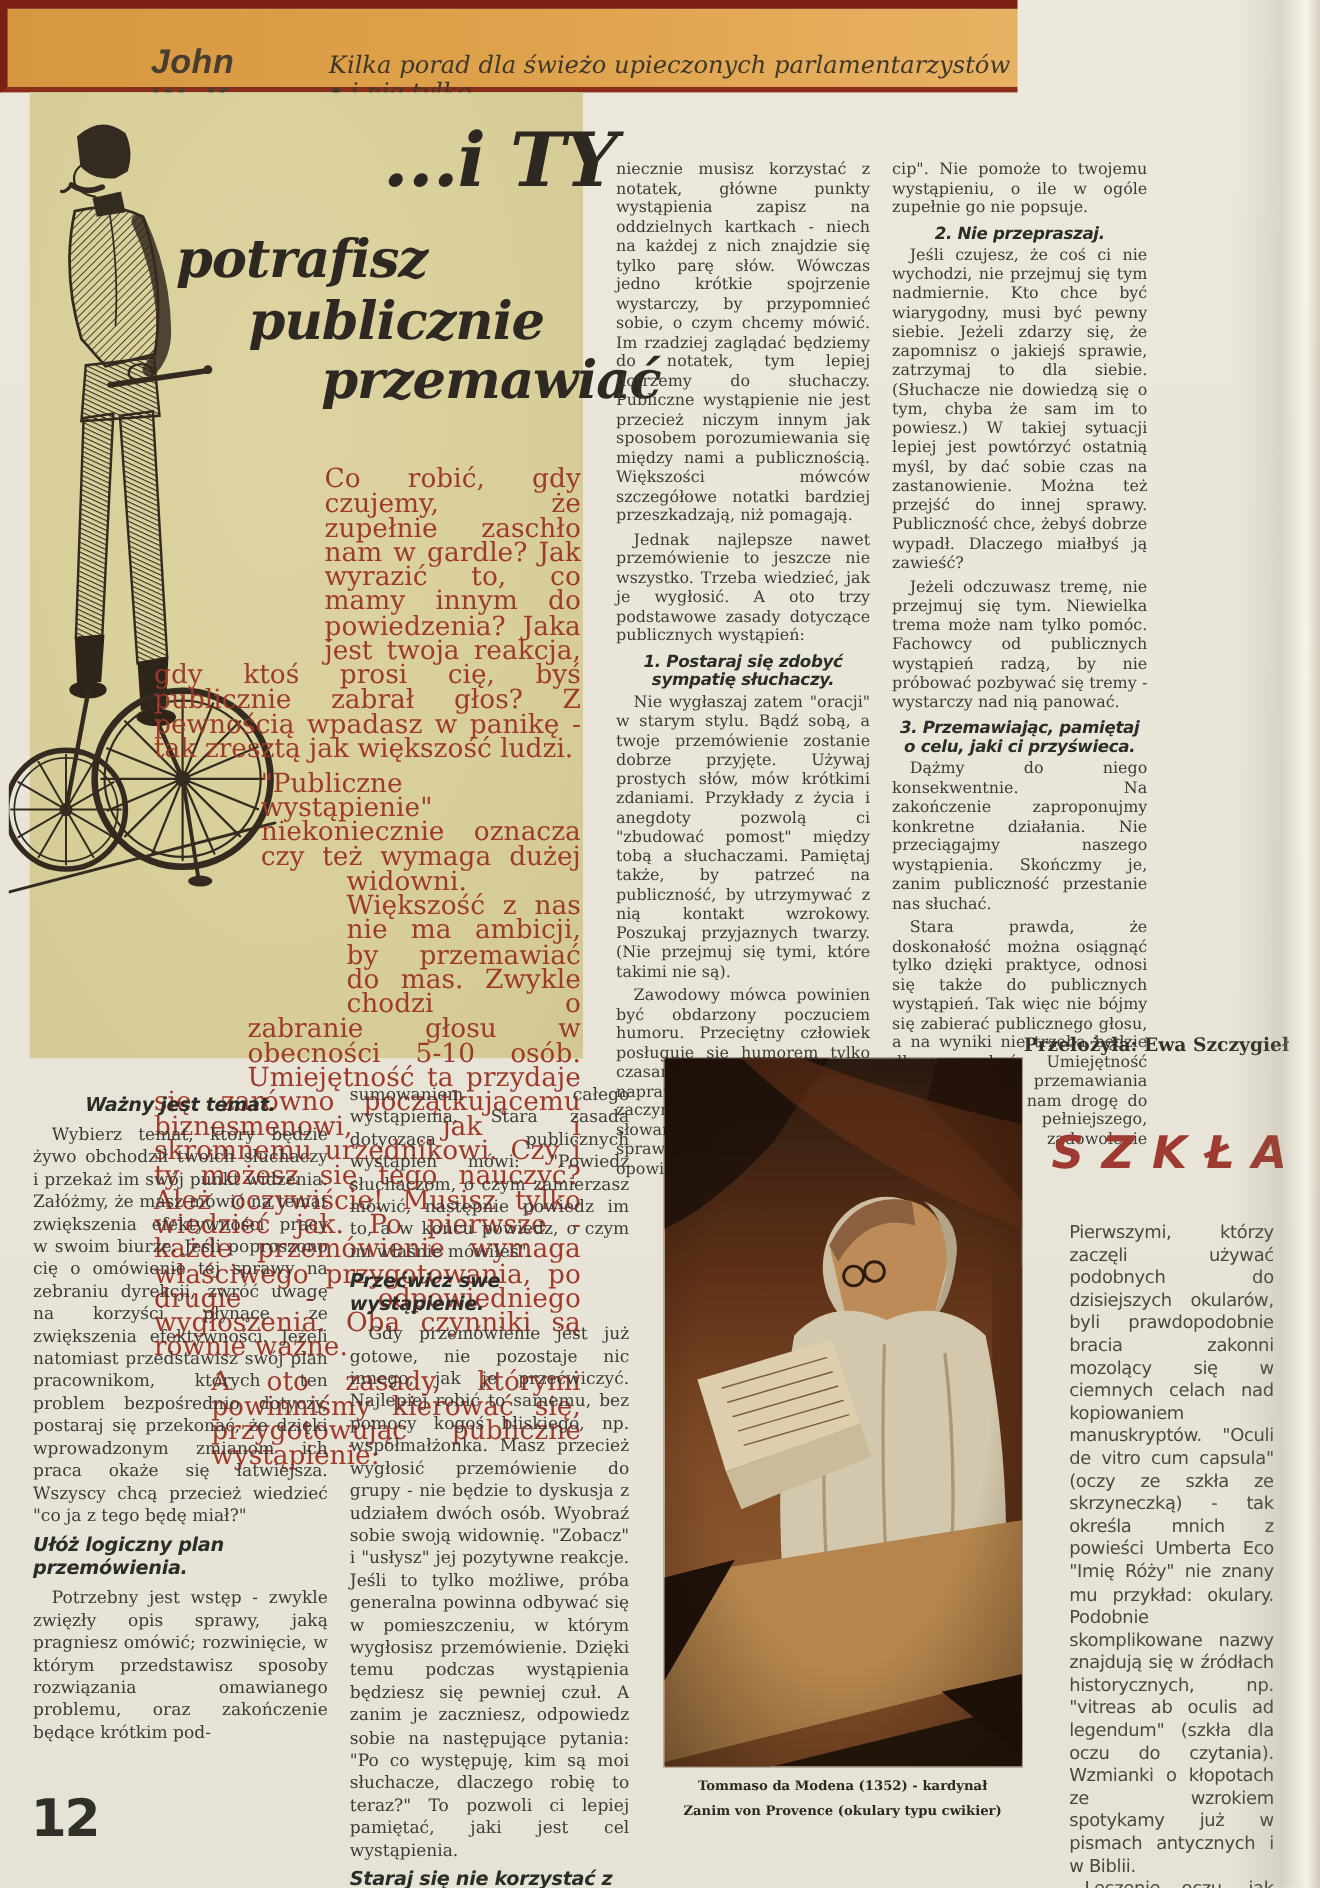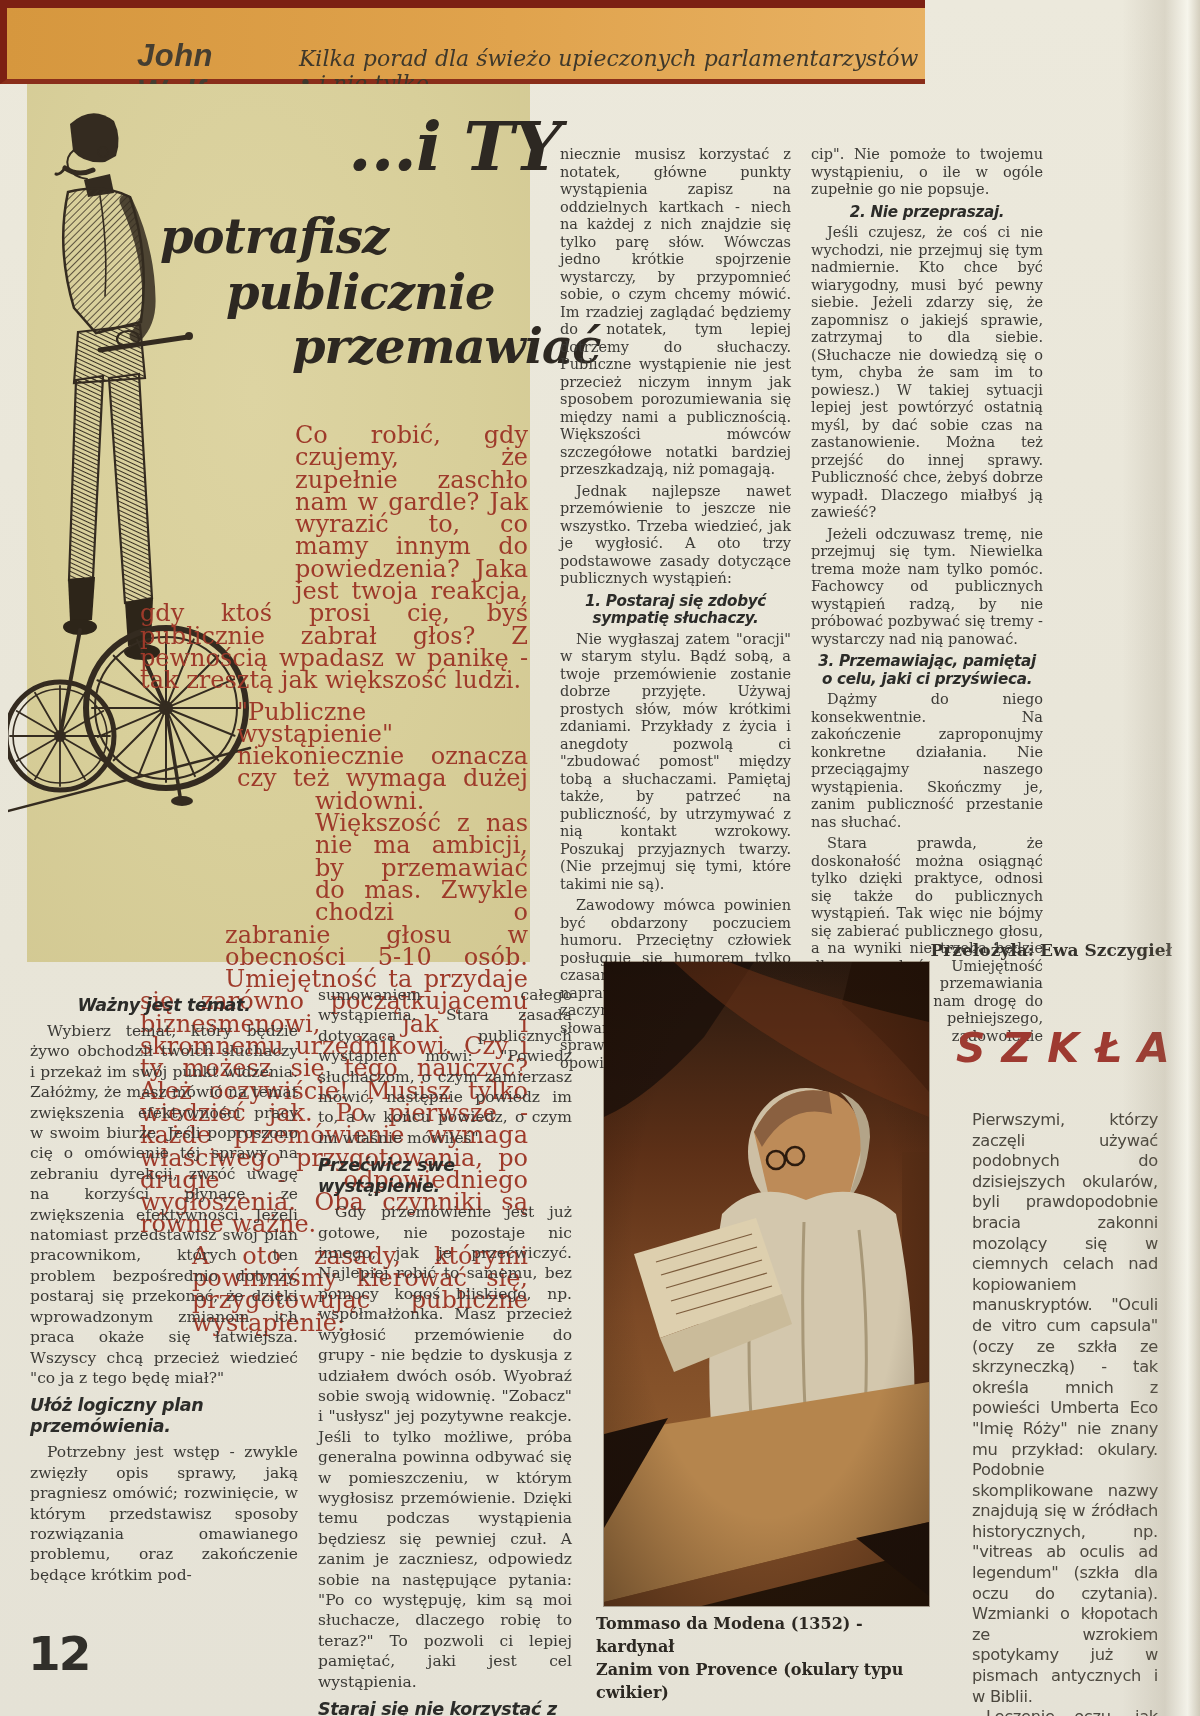--- a/index.html
+++ b/index.html
@@ -55,22 +55,22 @@
   .bcol p{margin:0 0 5px;text-indent:17px;}
   .bcol p.first{text-indent:0;}
   .bh{font-family:"DejaVu Sans",sans-serif;font-style:italic;font-weight:bold;font-size:17.5px;line-height:21px;
     margin:7px 0 5px;color:#2c2c29;letter-spacing:-.3px;text-align:left;}
   .bh.top{margin-top:0;text-align:center;}
   #pagenum{position:absolute;left:28px;top:1630px;font-family:"DejaVu Sans",sans-serif;font-weight:bold;
     font-size:47px;line-height:1;color:#312f2a;letter-spacing:-2px;}
 
   
   #photo{position:absolute;left:604px;top:962px;width:325px;height:644px;box-shadow:0 0 0 1px rgba(60,40,20,.4);}
-  #caption{position:absolute;left:596px;top:1612px;width:340px;
-    font-weight:bold;font-size:16px;line-height:23px;color:#2c2822;}
+  #caption{position:absolute;left:596px;top:1612px;width:340px;text-align:center;
+    font-weight:bold;font-size:12px;line-height:23px;color:#2c2822;}
 
   
   #szkla-title{position:absolute;left:956px;top:1028px;font-family:"DejaVu Sans",sans-serif;
     font-style:italic;font-weight:bold;font-size:41px;line-height:1;letter-spacing:16px;color:#9e3a31;}
   #sidebar{position:absolute;left:972px;top:1110px;width:186px;font-family:"DejaVu Sans",sans-serif;
     font-size:16.3px;line-height:20.6px;color:#4c483f;text-align:justify;letter-spacing:-.3px;}
   #sidebar p{margin:0;}
   #sidebar p + p{text-indent:14px;}
 </style>
 </head>

